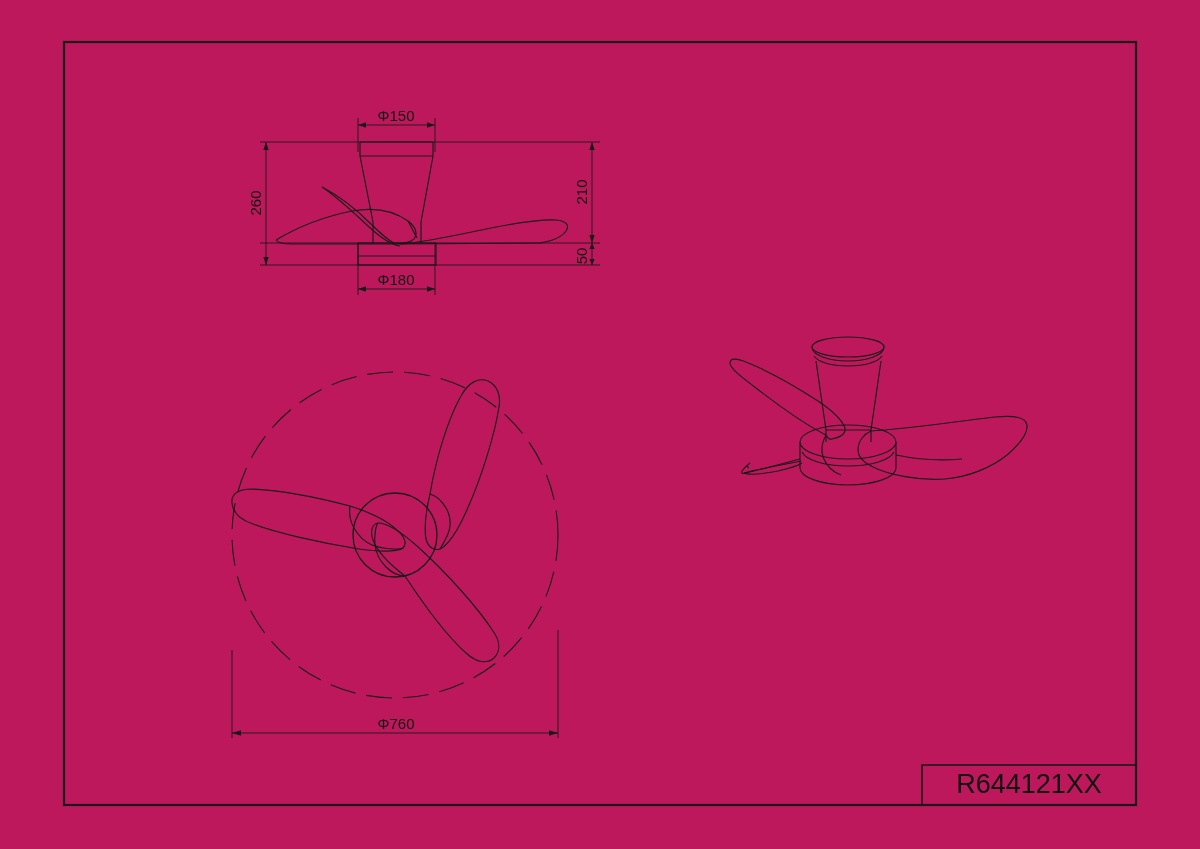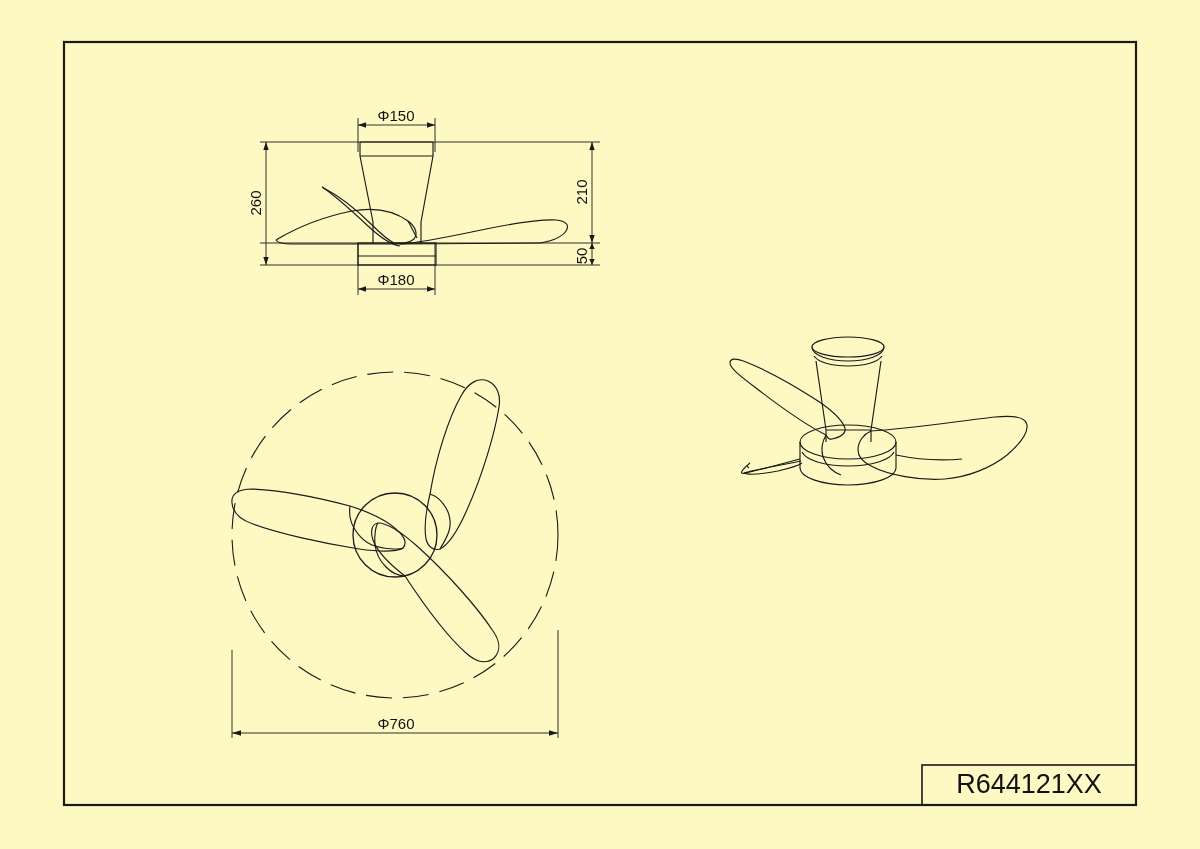--- a/index.html
+++ b/index.html
@@ -10,21 +10,21 @@
   body {
     width: 1200px;
     height: 849px;
     font-family: "Liberation Sans", sans-serif;
     overflow: hidden;
   }
   #sheet {
     position: relative;
     width: 1200px;
     height: 849px;
-    background: #fef9c3;
+    background: #be185d;
   }
   #drawing-svg {
     position: absolute;
     left: 0;
     top: 0;
     width: 1200px;
     height: 849px;
     display: block;
   }
   .dim-text {

